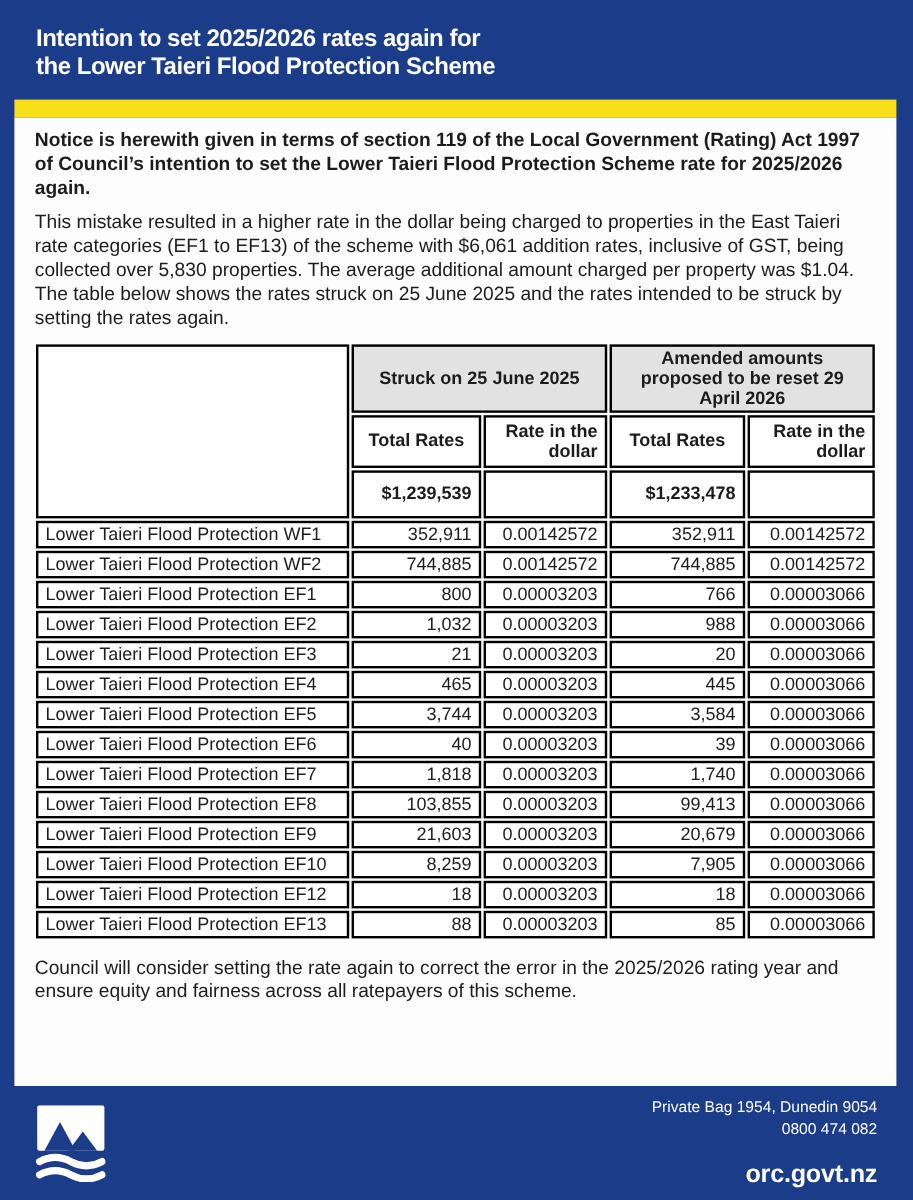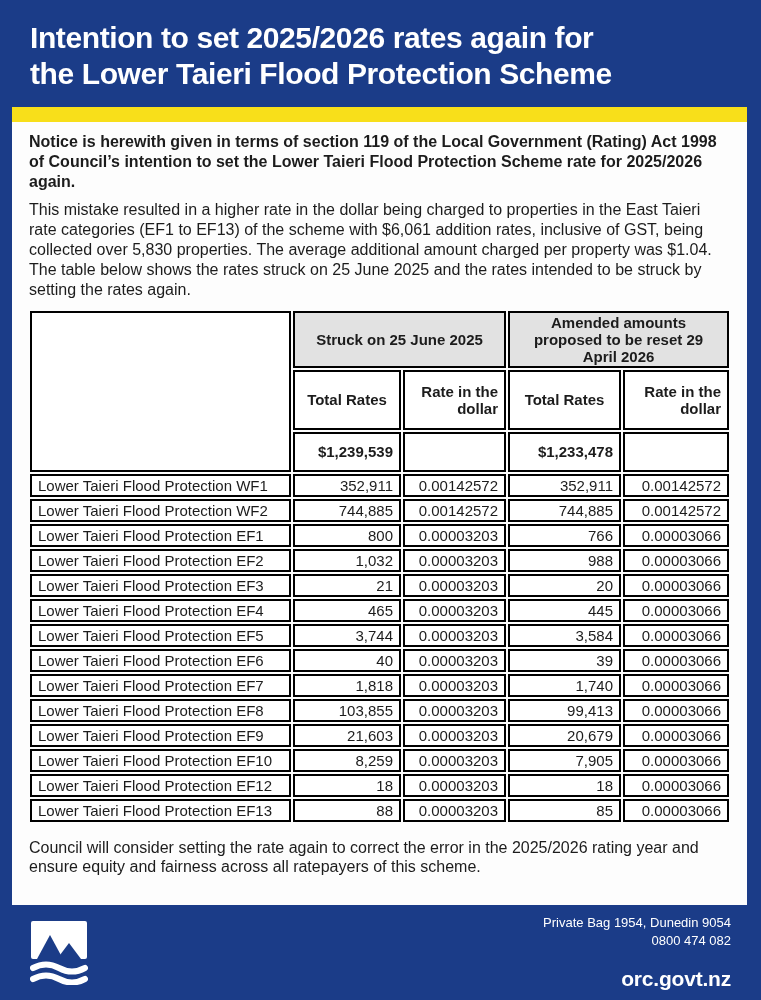--- a/index.html
+++ b/index.html
@@ -13,21 +13,21 @@
   body{font-family:"Liberation Sans",sans-serif;}
   .page{
     width:761px;height:1000px;margin:0 auto;
     background:var(--brand-blue);
     display:flex;flex-direction:column;
     overflow:hidden;
   }
   
   .header{padding:20px 28px 15px 30px;}
   .header h1{
-    color:#fff;font-size:30px;line-height:1.2;font-weight:800;
+    color:#fff;font-size:20px;line-height:1.2;font-weight:800;
     letter-spacing:-0.4px;
   }
   .header h1 span{display:block;}
   .yellow-bar{
     height:15px;background:var(--accent-yellow);
     margin:0 14px 0 12px;flex:0 0 auto;
   }
   
   .content{
     background:#fdfdfd;margin:0 14px 0 12px;flex:1 1 auto;
@@ -46,21 +46,21 @@
   .rates-table th,.rates-table td{
     border:2px solid #000;font-size:15px;line-height:17px;
     padding:1px 6px;background:#fff;overflow:hidden;
   }
   .rates-table th{font-weight:bold;}
   th.group{
     background:var(--table-header-gray);text-align:center;
     height:40px;vertical-align:middle;margin-left:48px;
   }
   th.corner{border:2px solid #000;background:#fff;}
-  th.sub{height:60px;vertical-align:middle;}
+  th.sub{height:44px;vertical-align:middle;}
   th.sub-total{text-align:center;}
   th.sub-rate{text-align:right;}
   td.total-amt{font-weight:bold;text-align:right;height:40px;vertical-align:middle;}
   td.total-empty{height:24px;}
   td.cell-label{text-align:left;height:23px;vertical-align:middle;}
   td.cell-num{text-align:right;height:23px;vertical-align:middle;}
   
   .footer{
     flex:0 0 95px;background:var(--brand-blue);color:#fff;
     display:flex;justify-content:space-between;align-items:center;
@@ -84,21 +84,21 @@
   <div class="header">
     <h1>
       <span>Intention to set 2025/2026 rates again for</span>
       <span>the Lower Taieri Flood Protection Scheme</span>
     </h1>
   </div>
 
   <div class="yellow-bar"></div>
 
   <div class="content">
-    <p class="notice">Notice is herewith given in terms of section 119 of the Local Government (Rating) Act 1998 of Council’s intention to set the Lower Taieri Flood Protection Scheme rate for 2025/2026 again.</p>
+    <p class="notice">Notice is herewith given in terms of section 119 of the Local Government (Rating) Act 1997 of Council’s intention to set the Lower Taieri Flood Protection Scheme rate for 2025/2026 again.</p>
     <p>This mistake resulted in a higher rate in the dollar being charged to properties in the East Taieri rate categories (EF1 to EF13) of the scheme with $6,061 addition rates, inclusive of GST, being collected over 5,830 properties. The average additional amount charged per property was $1.04. The table below shows the rates struck on 25 June 2025 and the rates intended to be struck by setting the rates again.</p>
 
     <table class="rates-table">
       <colgroup>
         <col style="width:261px">
           <col style="width:108px">
           <col style="width:103px">
           <col style="width:113px">
           <col style="width:106px">
       </colgroup>

